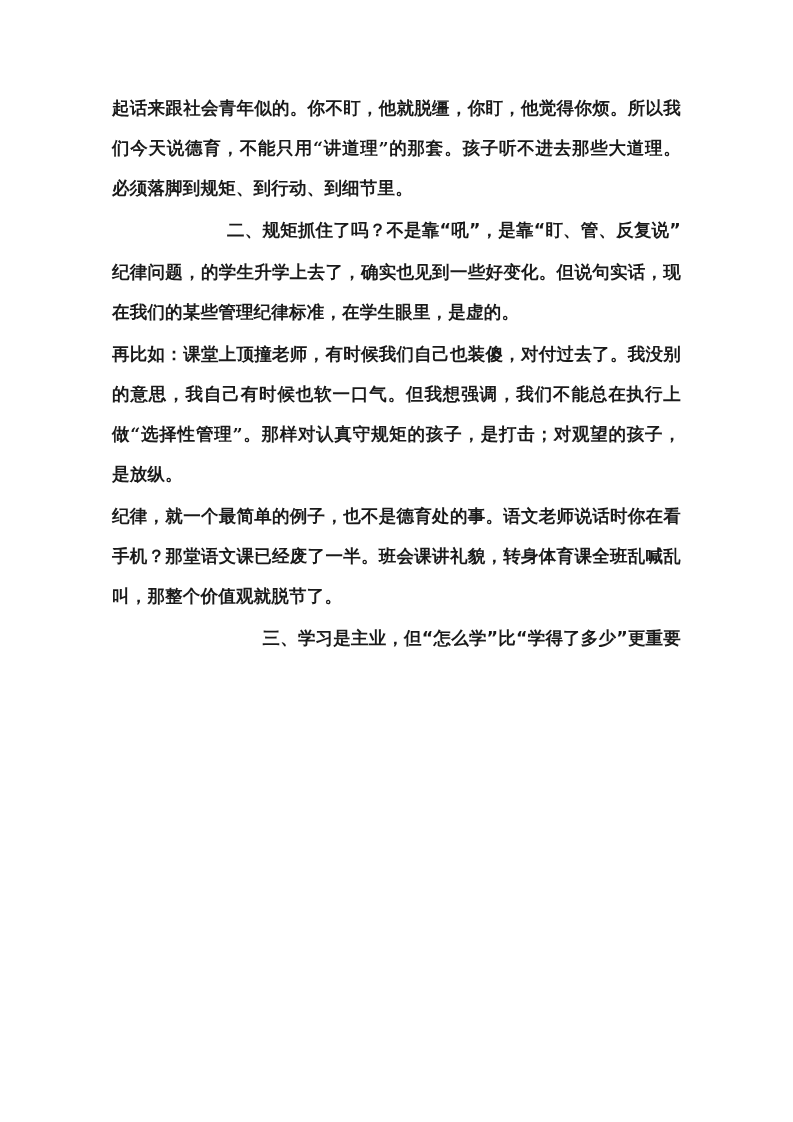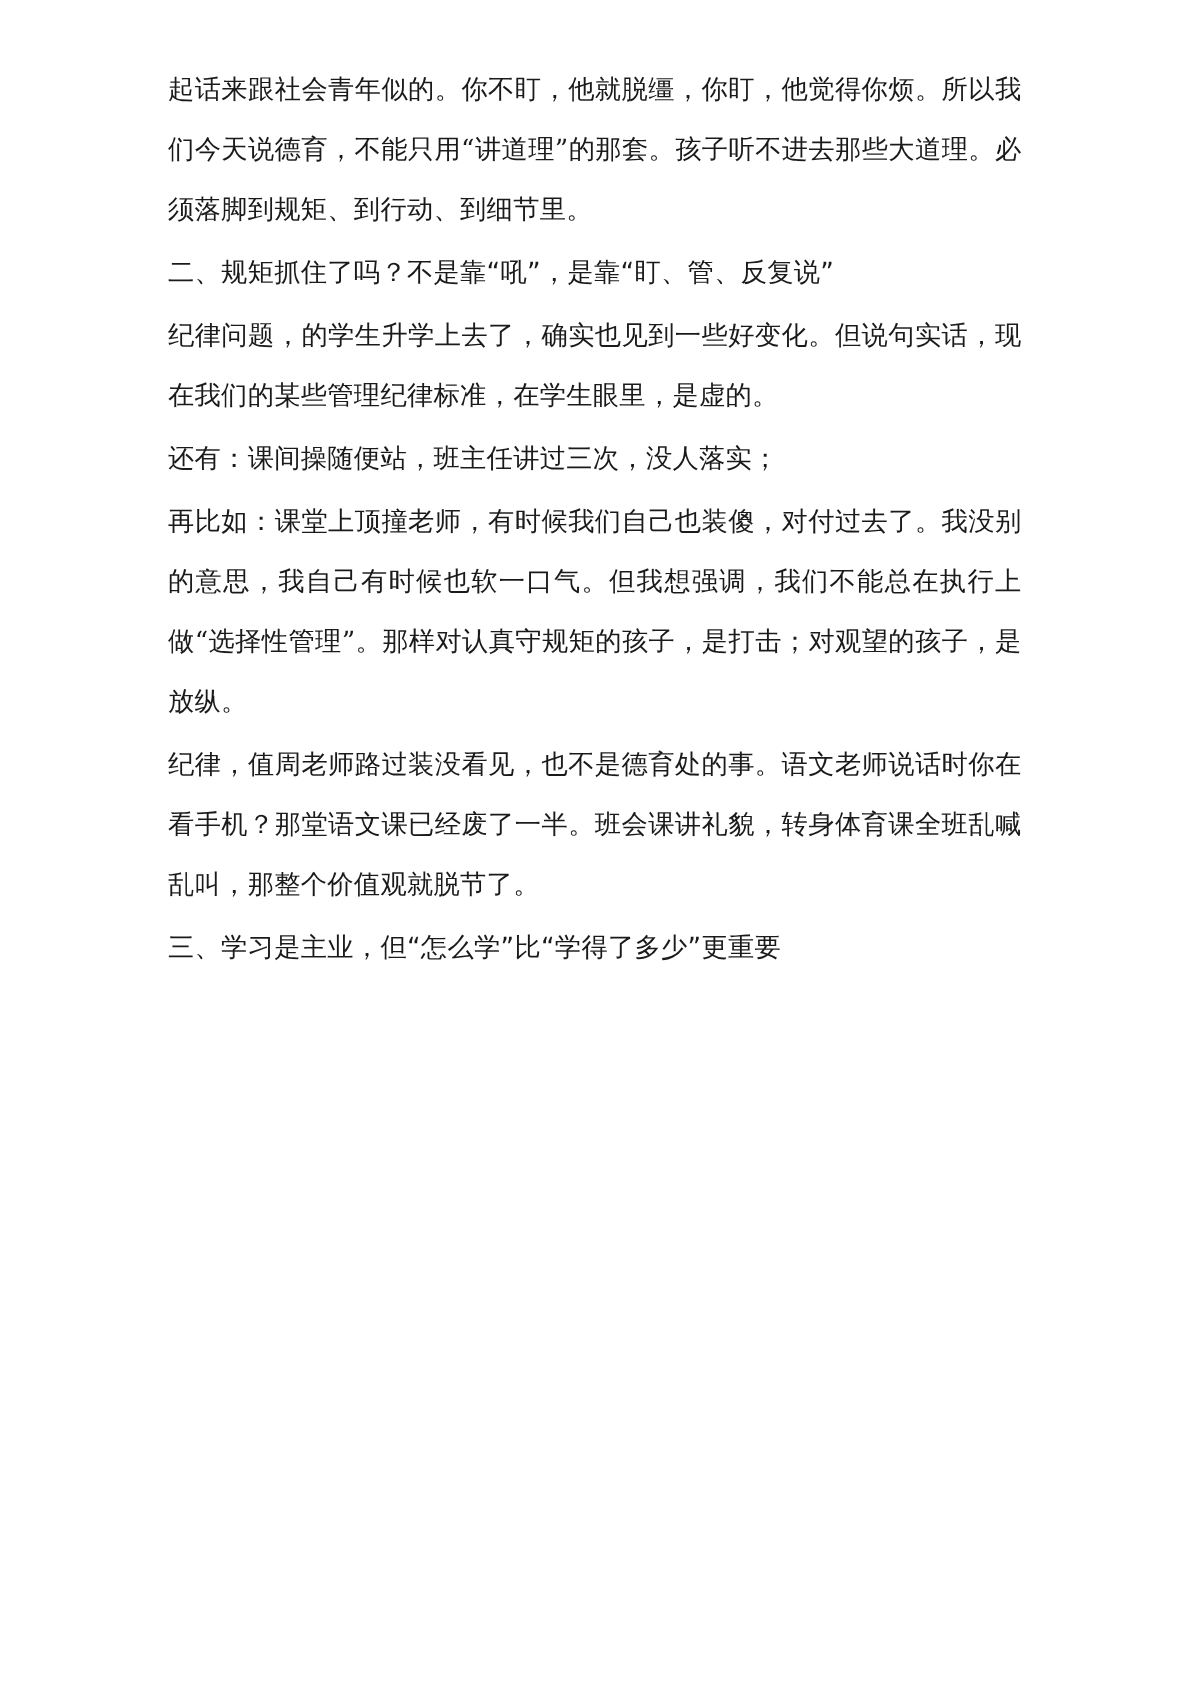--- a/index.html
+++ b/index.html
@@ -12,40 +12,41 @@
     height: 1122px;
     font-family: "DejaVu Serif", "Liberation Serif", serif;
     color: #1a1a1a;
     position: relative;
     overflow: hidden;
   }
   .page {
     width: 793px;
     height: 1122px;
     box-sizing: border-box;
-    padding: 40px 112px 60px 112px;
+    padding: 88px 112px 60px 112px;
     position: relative;
+    font-weight: bold;
   }
   .doc-body {
     width: 100%;
   }
   p.para {
     margin: 0 0 2px 0;
     font-size: 17.5px;
     line-height: 40px;
     text-align: justify;
     text-justify: inter-ideograph;
     letter-spacing: 0.2px;
     word-break: break-all;
   }
   p.heading {
     margin: 0 0 2px 0;
     font-size: 17.5px;
     line-height: 40px;
-    text-align: left;
+    text-align: right;
     letter-spacing: 0.2px;
     word-break: break-all;
   }
   .sans {
     font-family: "DejaVu Sans", "Liberation Sans", sans-serif;
     font-size: 16.5px;
   }
 </style>
 </head>
 <body>
@@ -53,25 +54,24 @@
 <div class="page">
   <div class="doc-body">
 
     <p class="para">起话来跟社会青年似的。你不盯，他就脱缰，你盯，他觉得你烦。所以我们今天说德育，不能只用“讲道理”的那套。孩子听不进去那些大道理。必须落脚到规矩、到行动、到细节里。</p>
 
     <p class="heading sans">二、规矩抓住了吗？不是靠“吼”，是靠“盯、管、反复说”</p>
 
     <p class="para">纪律问题，的学生升学上去了，确实也见到一些好变化。但说句实话，现在我们的某些管理纪律标准，在学生眼里，是虚的。</p>
 
 
-    <p class="para">还有：课间操随便站，班主任讲过三次，没人落实；</p>
 
     <p class="para">再比如：课堂上顶撞老师，有时候我们自己也装傻，对付过去了。我没别的意思，我自己有时候也软一口气。但我想强调，我们不能总在执行上做“选择性管理”。那样对认真守规矩的孩子，是打击；对观望的孩子，是放纵。</p>
 
-    <p class="para">纪律，值周老师路过装没看见，也不是德育处的事。语文老师说话时你在看手机？那堂语文课已经废了一半。班会课讲礼貌，转身体育课全班乱喊乱叫，那整个价值观就脱节了。</p>
+    <p class="para">纪律，就一个最简单的例子，也不是德育处的事。语文老师说话时你在看手机？那堂语文课已经废了一半。班会课讲礼貌，转身体育课全班乱喊乱叫，那整个价值观就脱节了。</p>
 
 
     <p class="heading sans">三、学习是主业，但“怎么学”比“学得了多少”更重要</p>
 
 
 
   </div>
 </div>
 
 </body></html>

